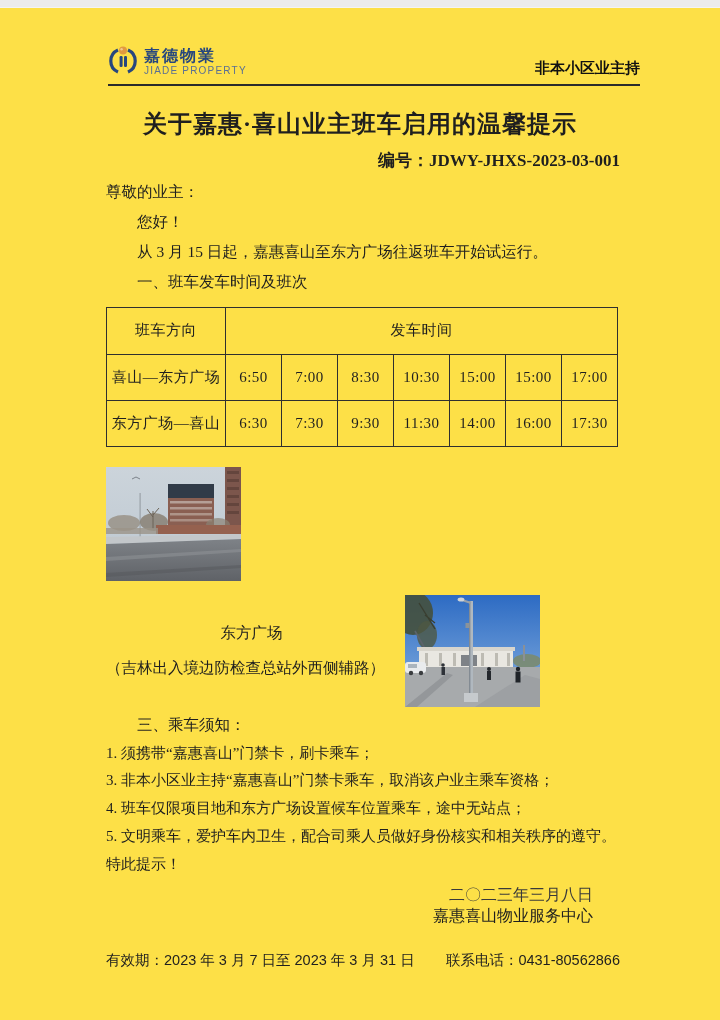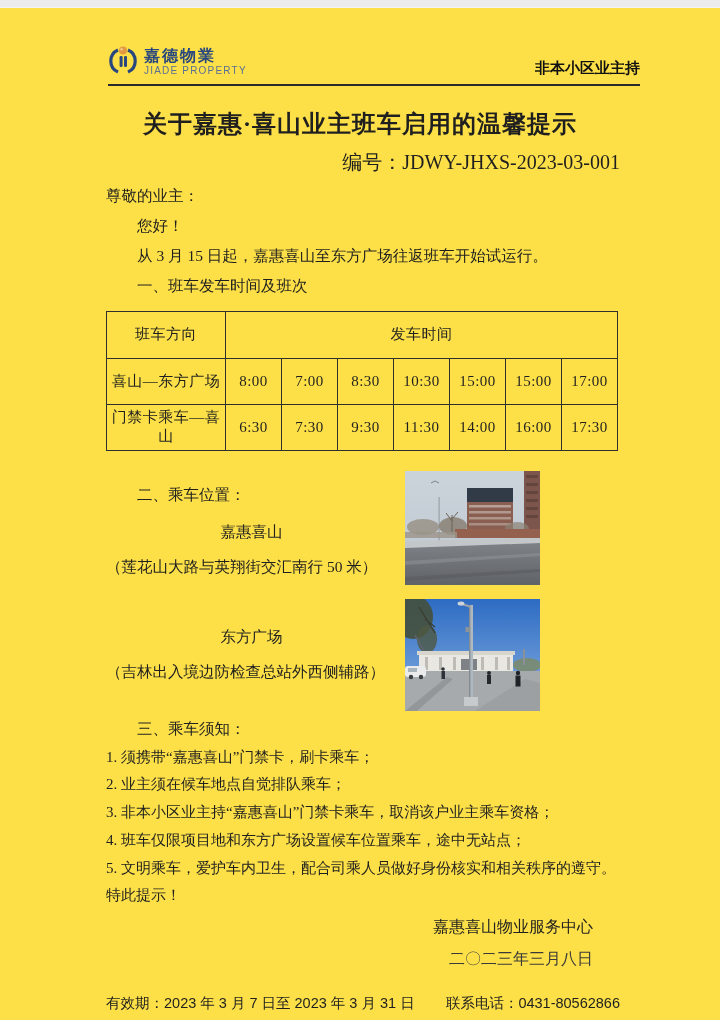--- a/index.html
+++ b/index.html
@@ -35,21 +35,21 @@
   }
   
   .title{
     margin:22px 70px 0;
     text-align:center;
     font-size:24px;font-weight:bold;letter-spacing:1px;
     font-family:"Liberation Serif","DejaVu Serif",serif;
   }
   .doc-number{
     margin:9px 100px 0 0;
-    text-align:right;font-weight:normal;font-size:20px;
+    text-align:right;font-weight:bold;font-size:17px;
   }
   
   .para{margin:10px 100px 0 106px;font-size:15.5px;line-height:1.3;}
   .indent{padding-left:31px;}
   .hei{font-family:"Liberation Sans","DejaVu Sans",sans-serif;font-weight:normal;}
   .section-heading{font-size:15.5px;}
   
   .bus-table{
     margin:14px 0 0 106px;
     border-collapse:collapse;
@@ -125,47 +125,42 @@
   <p class="para indent hei section-heading">一、班车发车时间及班次</p>
 
   <table class="bus-table">
     <tbody>
         <tr class="hdr-row">
       <td class="dir-col">班车方向</td>
       <td colspan="7">发车时间</td>
     </tr>
     <tr>
       <td class="dir-col">喜山—东方广场</td>
-      <td>8:00</td>
+      <td>6:50</td>
       <td>7:00</td>
       <td>8:30</td>
       <td>10:30</td>
       <td>15:00</td>
       <td>15:00</td>
       <td>17:00</td>
     </tr>
     <tr>
-      <td class="dir-col">门禁卡乘车—喜山</td>
+      <td class="dir-col">东方广场—喜山</td>
       <td>6:30</td>
       <td>7:30</td>
       <td>9:30</td>
       <td>11:30</td>
       <td>14:00</td>
       <td>16:00</td>
       <td>17:30</td>
     </tr>
   </tbody>
     </table>
 
   <div class="loc-row">
-    <div class="loc-left">
-      <p class="loc-heading hei">二、乘车位置：</p>
-      <p class="loc-name">嘉惠喜山</p>
-      <p class="loc-detail">（莲花山大路与英翔街交汇南行 50 米）</p>
-    </div>
     <div class="photo">
       <svg width="135" height="114" viewBox="0 0 135 114">
         <defs>
           <linearGradient id="sky1" x1="0" y1="0" x2="0" y2="1">
             <stop offset="0" stop-color="#ccd4db"></stop>
               <stop offset="1" stop-color="#bcc7d0"></stop>
           </linearGradient>
           <linearGradient id="road1" x1="0" y1="0" x2="0" y2="1">
             <stop offset="0" stop-color="#7e8287"></stop>
               <stop offset="1" stop-color="#5f6267"></stop>
@@ -262,28 +257,27 @@
         <circle cx="113" cy="74" r="2.2" fill="#1f2328"></circle>
           <rect x="110.5" y="76.5" width="5" height="11" fill="#1f2328"></rect>
         <circle cx="38" cy="70" r="1.8" fill="#2e3238"></circle>
           <rect x="36.5" y="72" width="3.5" height="8" fill="#2e3238"></rect>
       </svg>
     </div>
   </div>
 
   <p class="para indent hei section-heading" style="margin-top:8px">三、乘车须知：</p>
   <p class="notice">1. 须携带“嘉惠喜山”门禁卡，刷卡乘车；</p>
-  <p class="notice">2. 业主须在候车地点自觉排队乘车；</p>
   <p class="notice">3. 非本小区业主持“嘉惠喜山”门禁卡乘车，取消该户业主乘车资格；</p>
   <p class="notice">4. 班车仅限项目地和东方广场设置候车位置乘车，途中无站点；</p>
   <p class="notice">5. 文明乘车，爱护车内卫生，配合司乘人员做好身份核实和相关秩序的遵守。</p>
   <p class="notice">特此提示！</p>
 
   <div class="signature">
+    <p class="sig-line sig-date">二〇二三年三月八日</p>
     <p class="sig-line">嘉惠喜山物业服务中心</p>
-    <p class="sig-line sig-date">二〇二三年三月八日</p>
   </div>
 
   <div class="footer">
     <span class="hei">有效期：2023 年 3 月 7 日至 2023 年 3 月 31 日</span>
     <span class="hei">联系电话：0431-80562866</span>
   </div>
 </div>
 
 </body></html>

